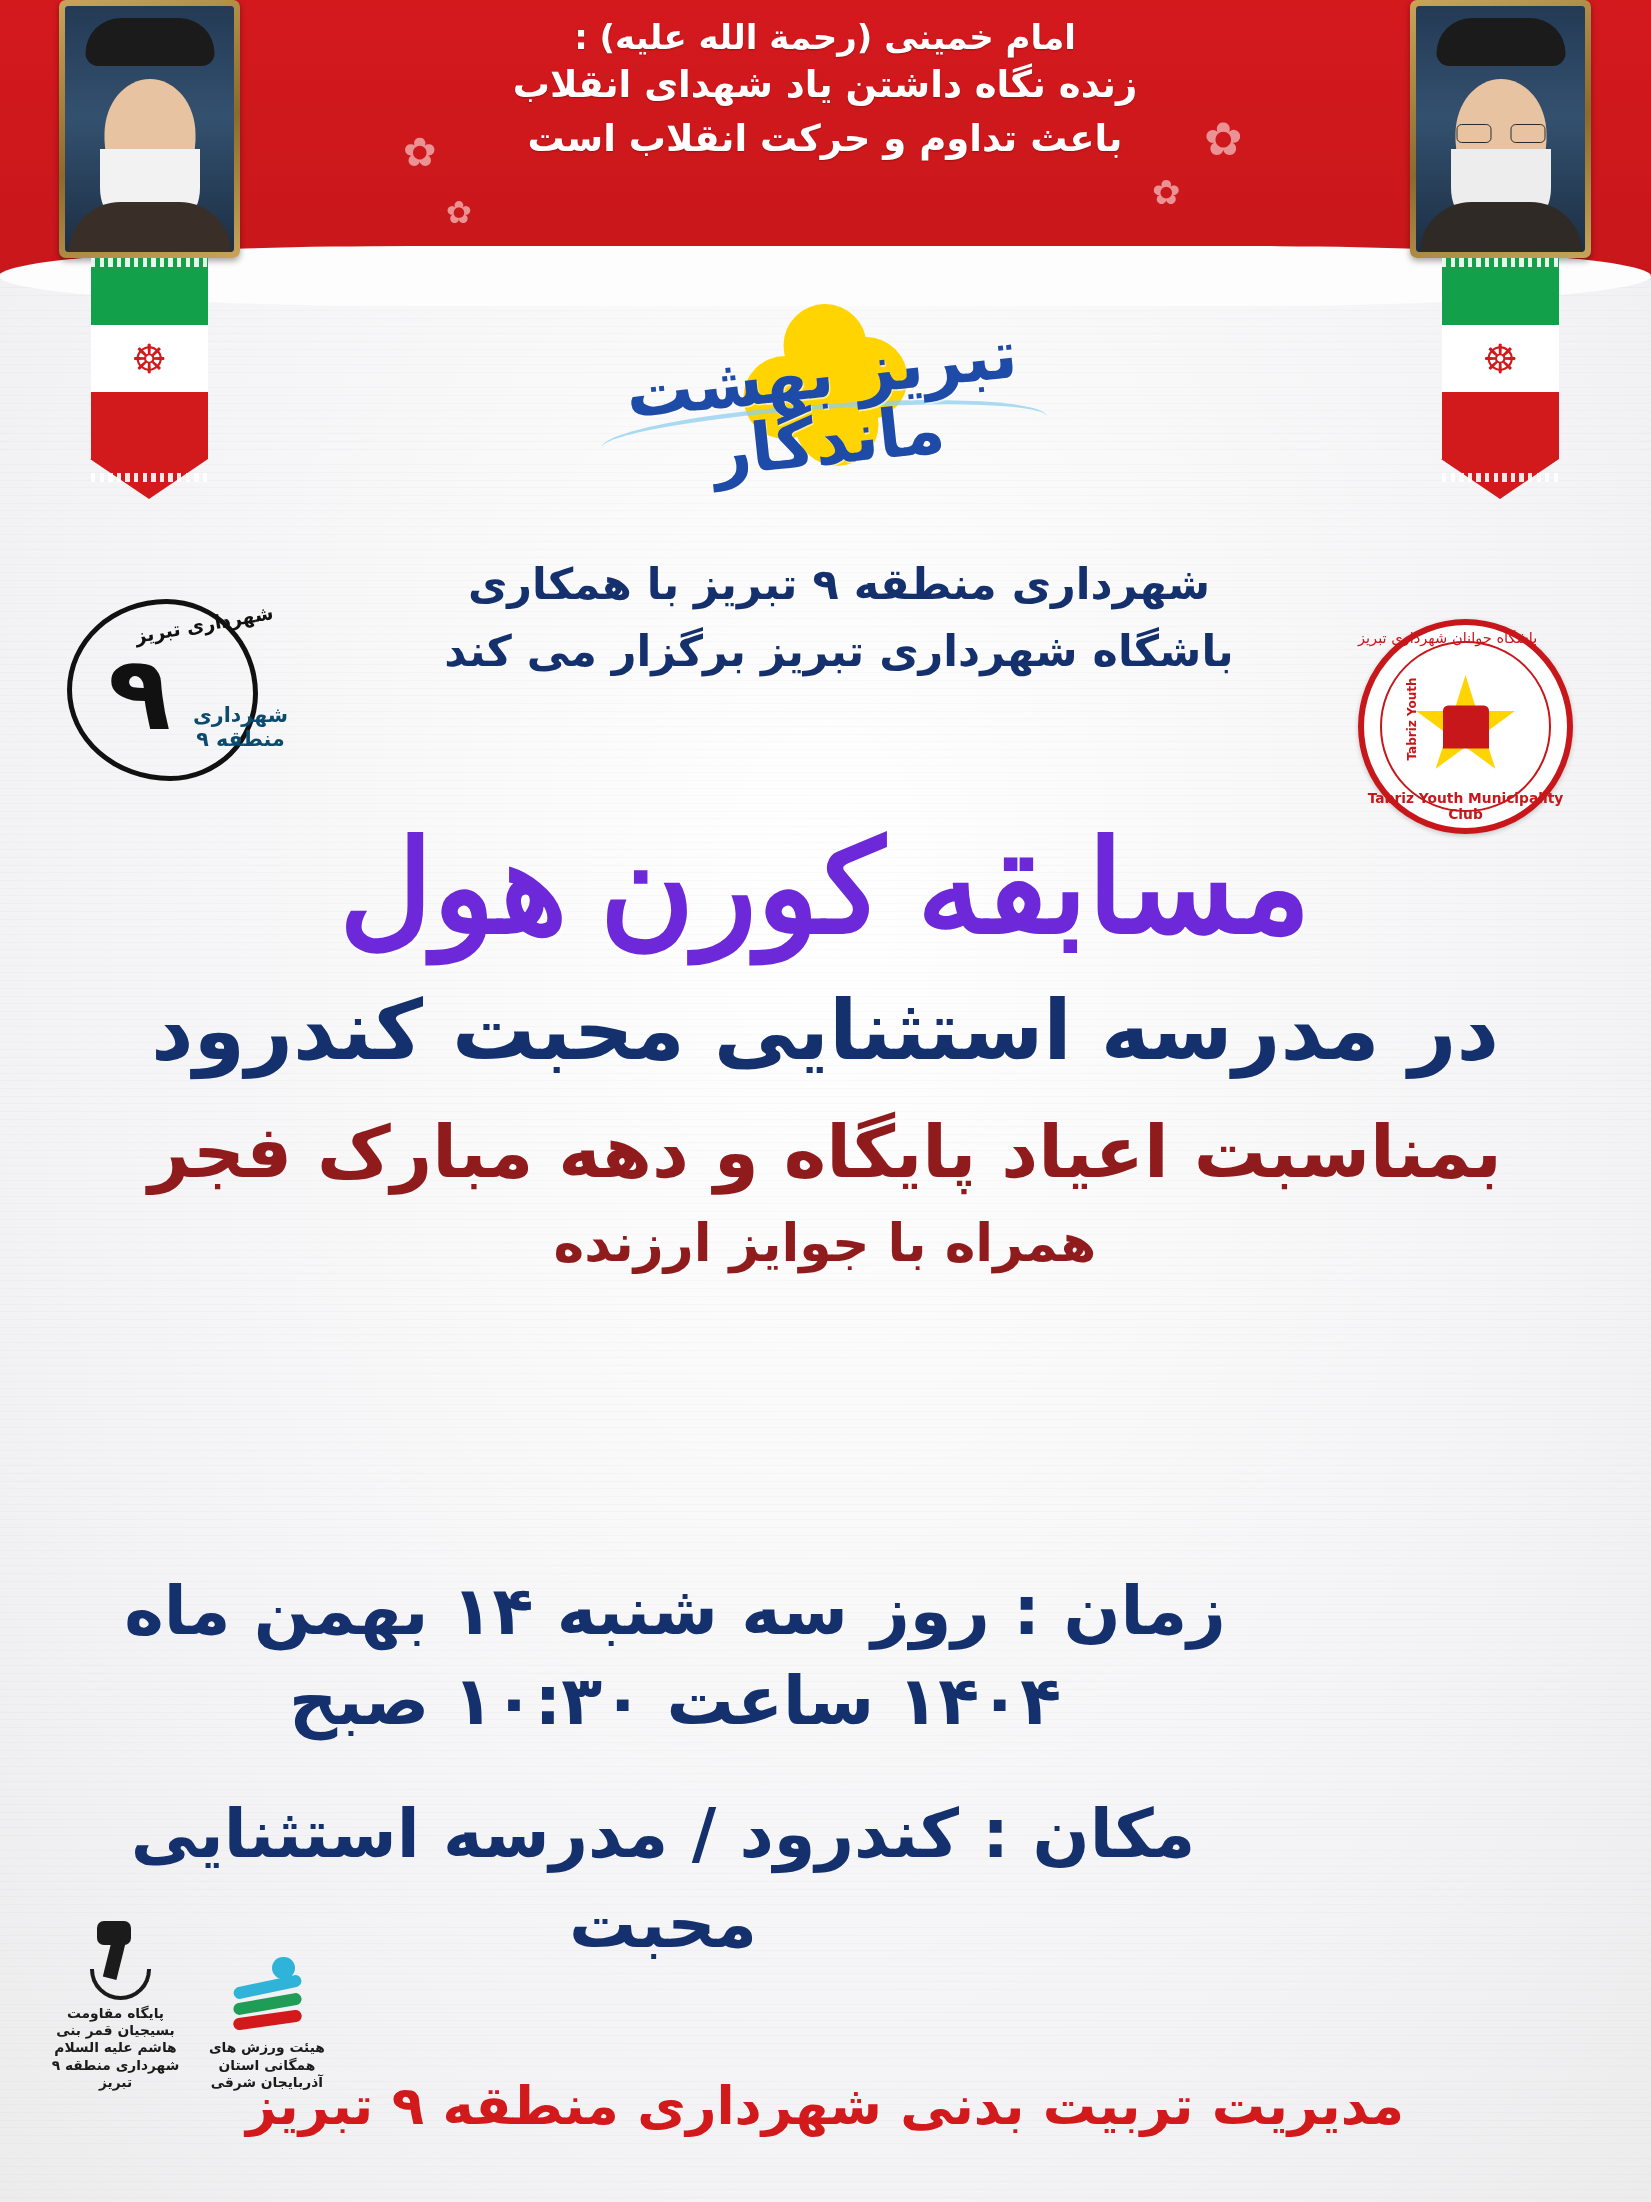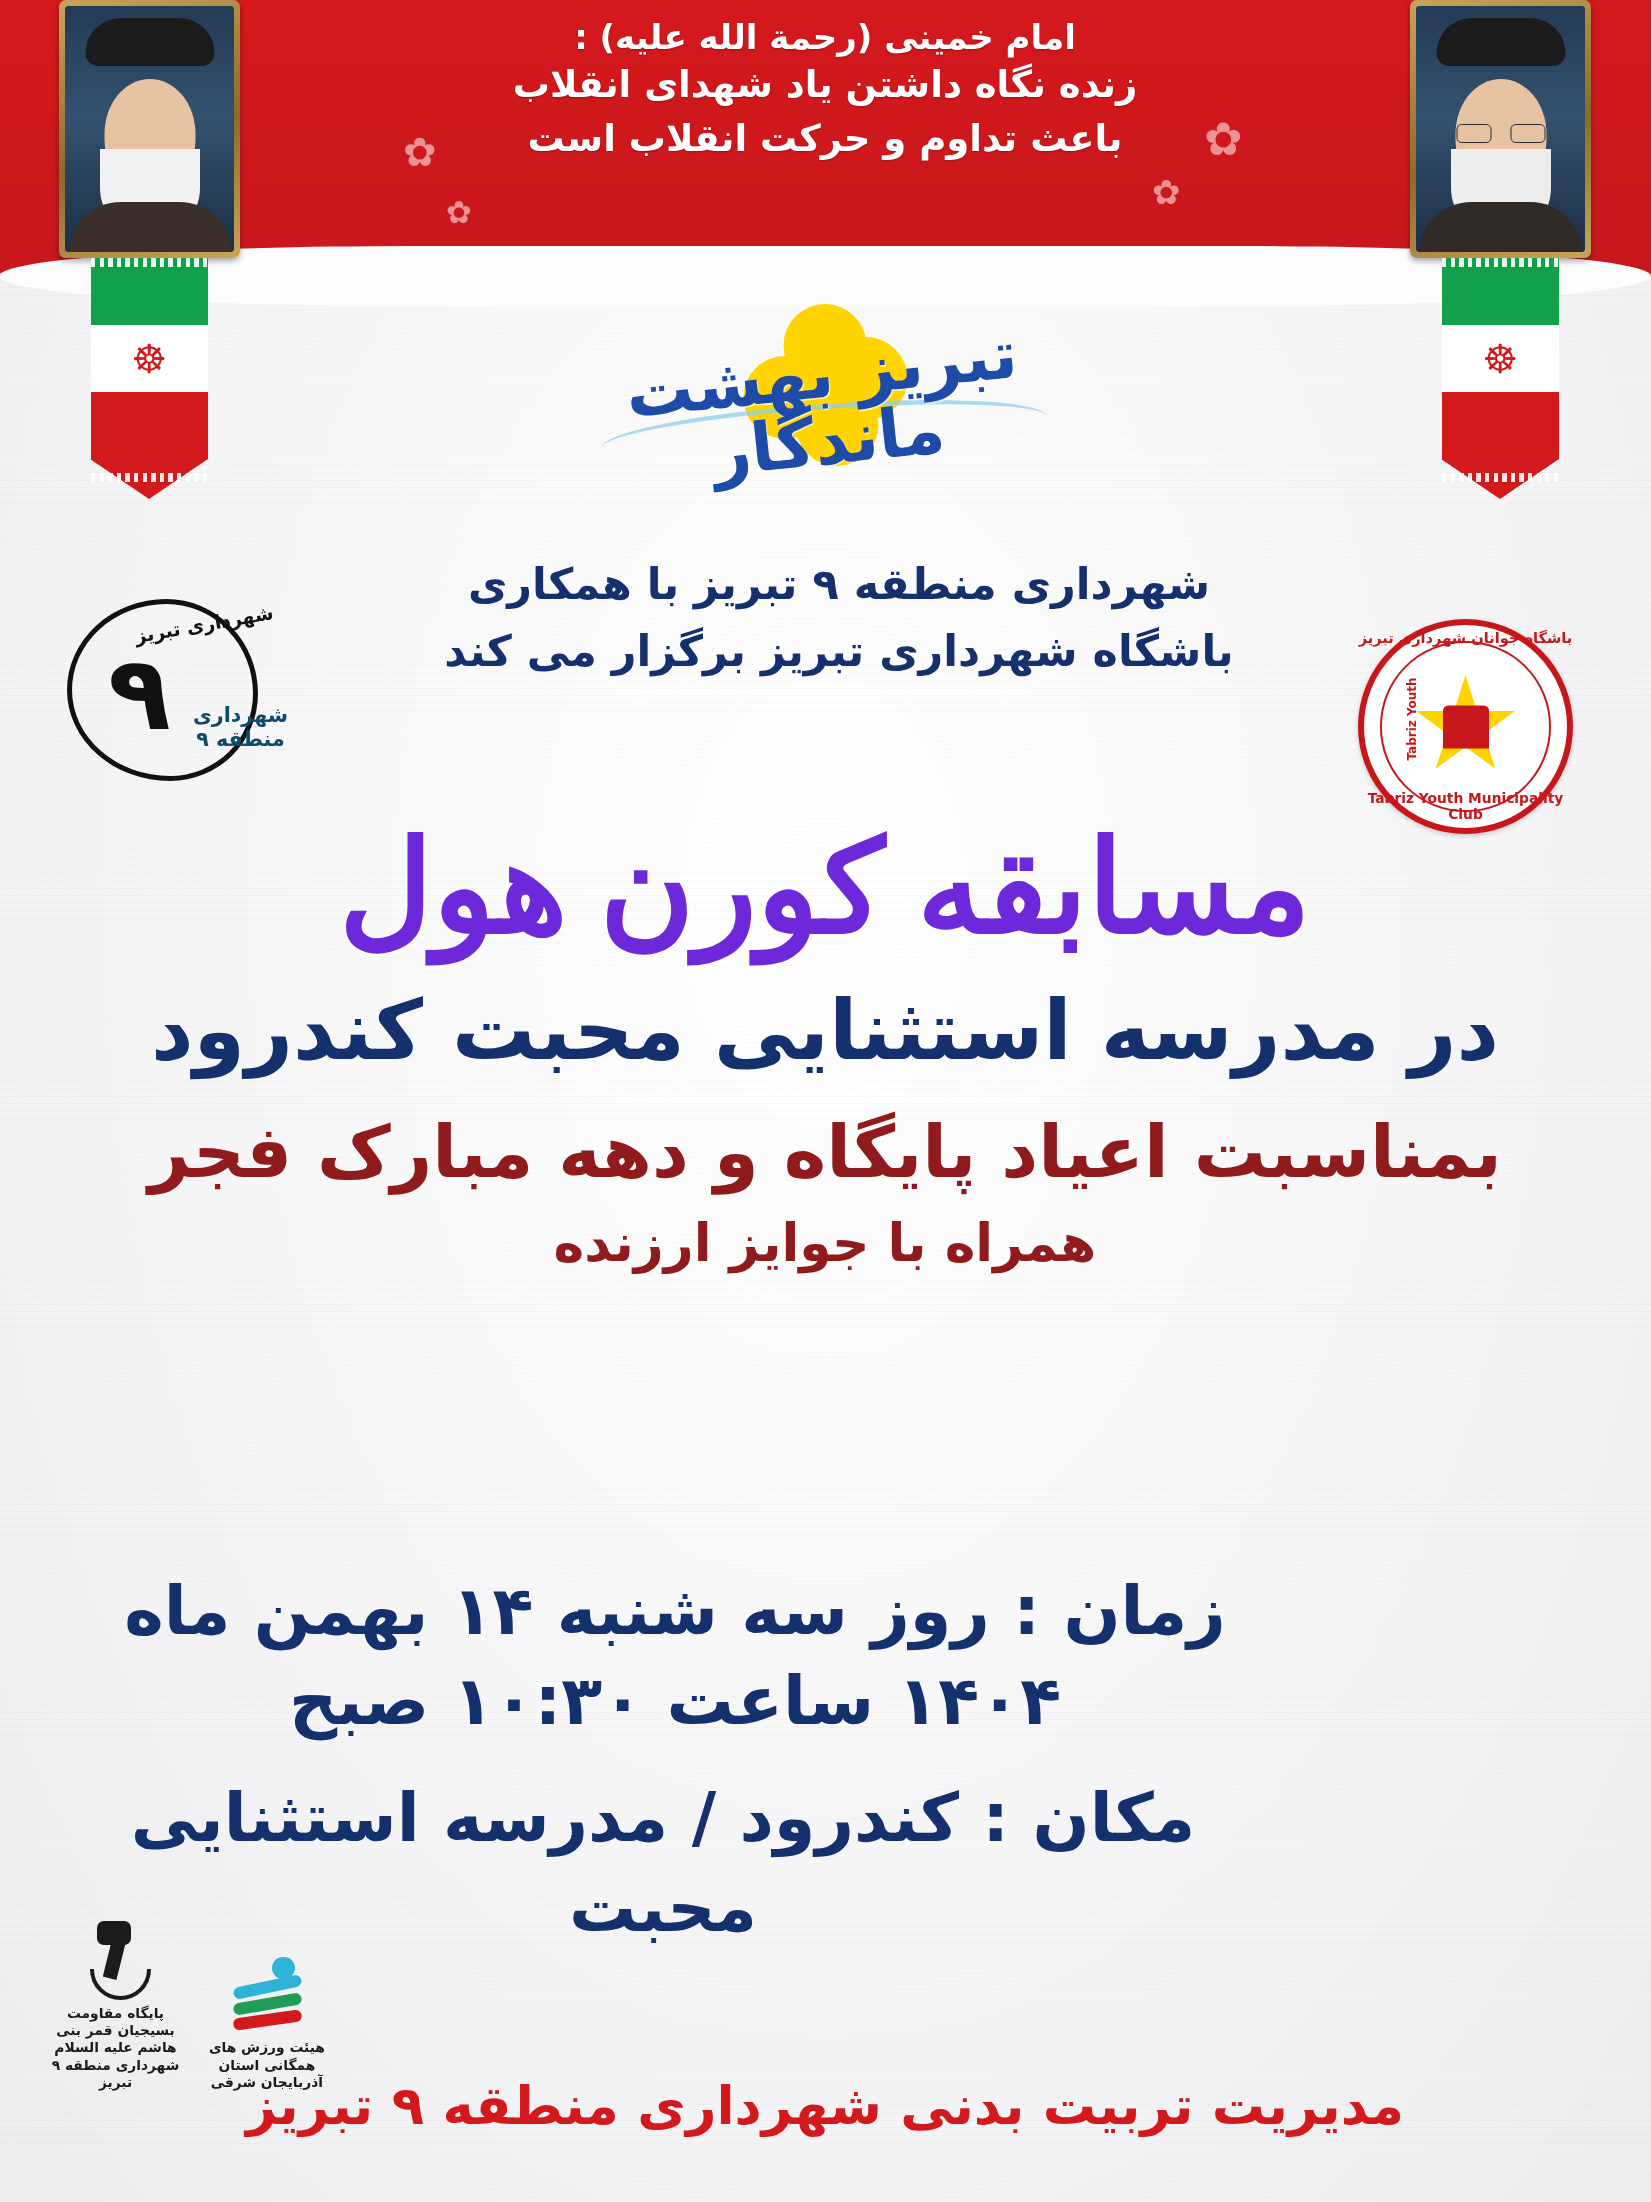--- a/index.html
+++ b/index.html
@@ -326,21 +326,21 @@
   .club-badge .bldg {
     position: absolute;
     left: 50%; top: 50%;
     transform: translate(-50%,-50%);
     width: 46px; height: 43px;
     background: #c8171b;
     border-radius: 5.2px 5.2px 0 0;
   }
   .club-badge .txt-top {
     position: absolute; left: 0; top: 10.3px; width: 215px;
-    text-align: center; font-size: 14.6px; font-weight: bold; color: #c8171b;
+    text-align: left; font-size: 14.6px; font-weight: normal; color: #c8171b;
   }
   .club-badge .txt-bottom {
     position: absolute; left: 0; bottom: 12px; width: 215px;
     text-align: center; font-size: 13.8px; font-weight: bold; color: #c8171b;
     direction: ltr;
   }
   .club-badge .txt-left {
     position: absolute; left: 12px; top: 93px;
     font-size: 12px; font-weight: bold; color: #c8171b;
     direction: ltr;
@@ -394,21 +394,21 @@
     color: #14306d;
   }
   .details .d-line {
     font-size: 67px;
     font-weight: bold;
     line-height: 1.35;
     color: #14306d;
     padding: 0 52px;
   }
   .details .d-line.place {
-    margin-top: 26px;
+    margin-top: 42px;
     padding-left: 28px;
   }
 
   
   .footer-strip {
     position: absolute;
     bottom: 0; left: 0; width: 1652px; height: 284px;
     z-index: 6;
   }
   .footer-title {

